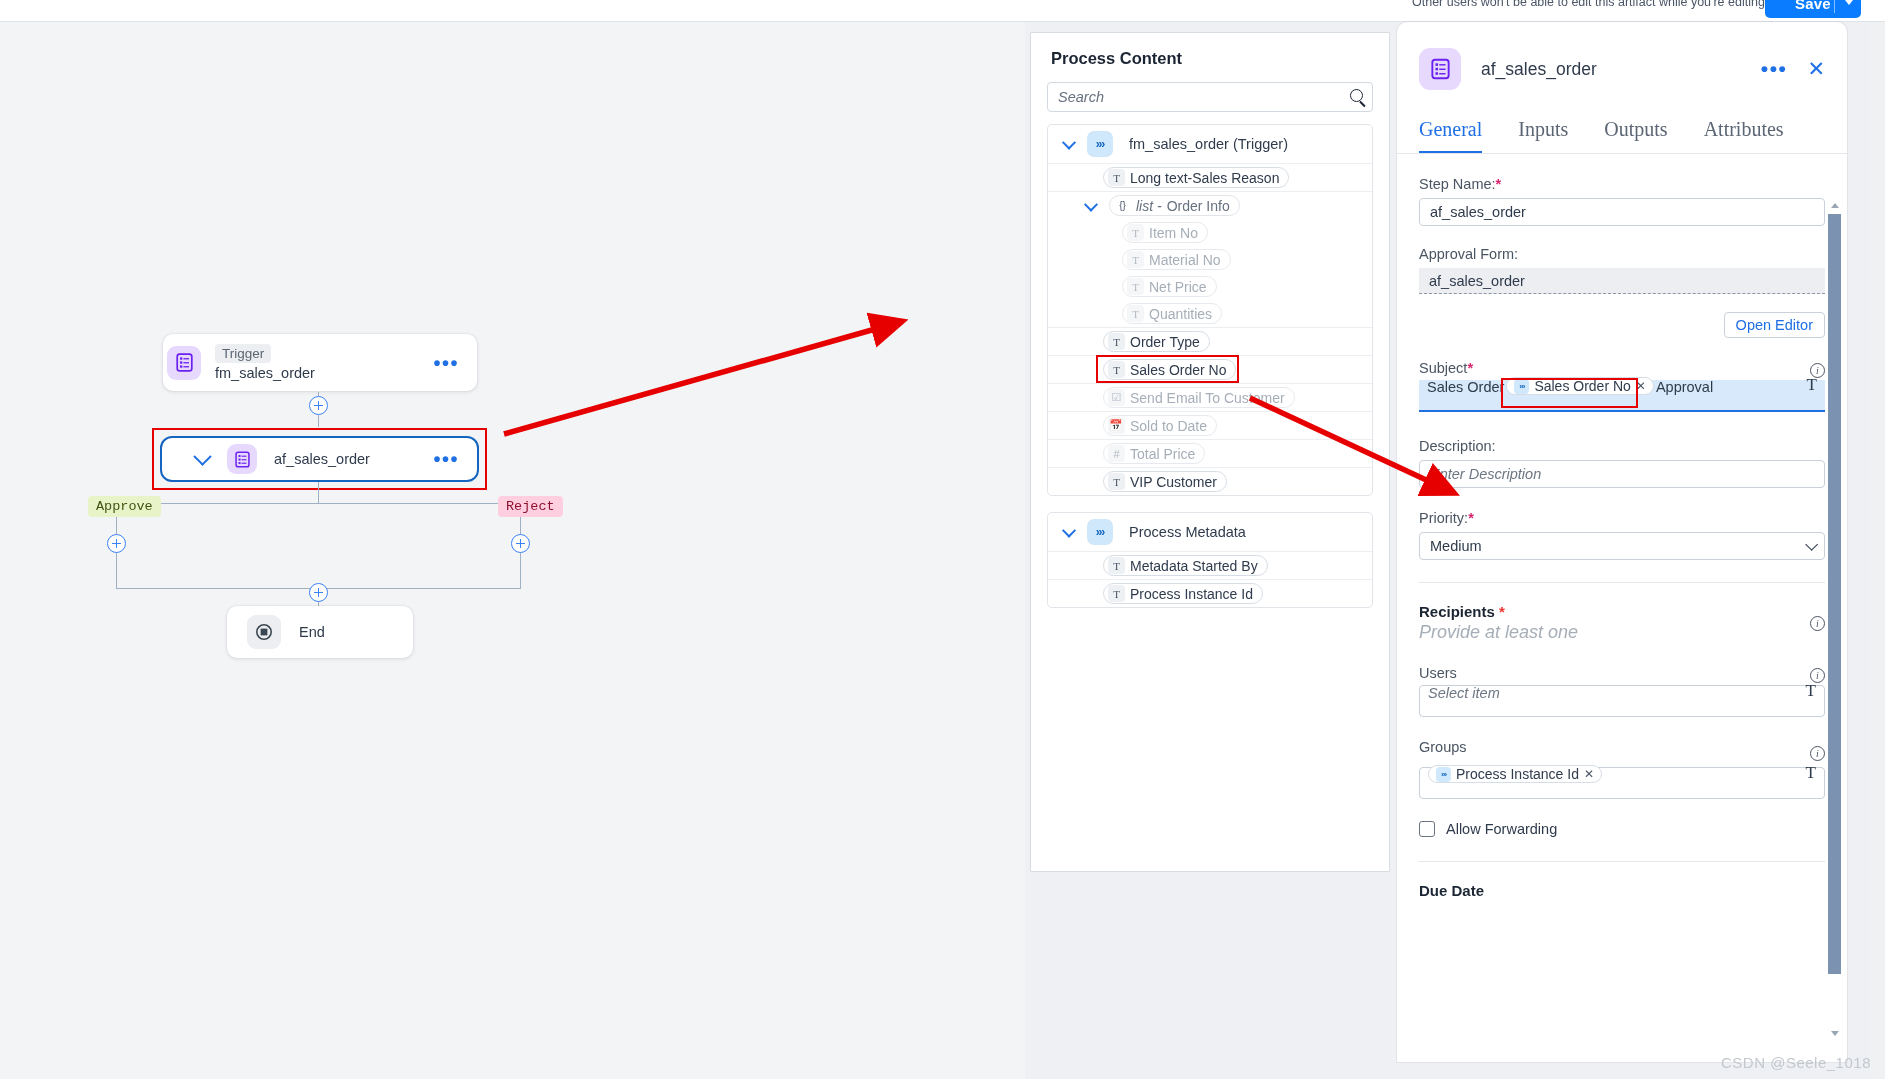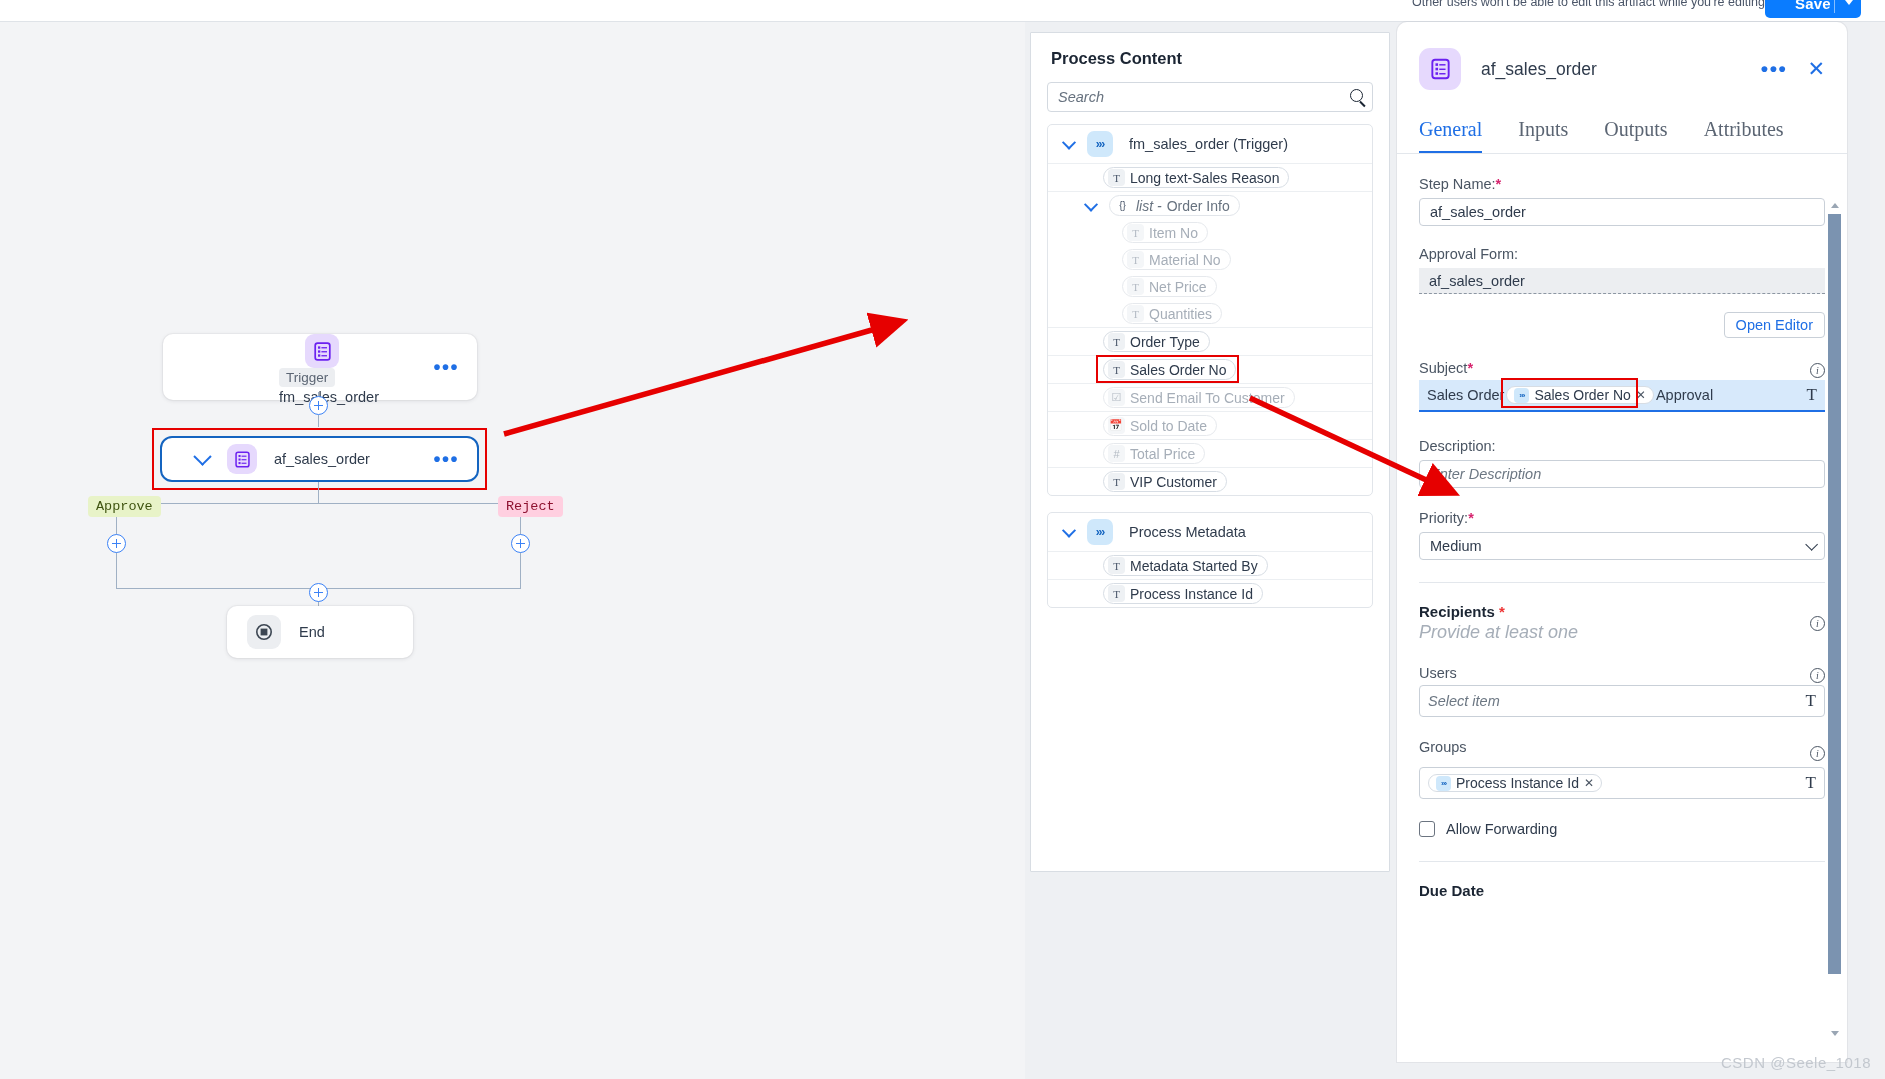--- a/index.html
+++ b/index.html
@@ -211,21 +211,21 @@
   .row-right { display: flex; margin-top: 18px; }
   .f-block { margin-top: 20px; }
   .lbl-row { display: flex; align-items: center; }
   .info-i {
     margin-left: auto; width: 15px; height: 15px; border-radius: 50%;
     border: 1.4px solid #4a5563; color: #4a5563; font-size: 10px;
     font-style: italic; font-family: "Liberation Serif", serif;
     display: flex; align-items: center; justify-content: center;
   }
   .tokfield {
-    position: relative; height: 26px; display: flex; align-items: center;
+    position: relative; height: 26px; display: flex; align-items: flex-end;
     padding: 15px 8px; font-size: 14.5px; color: #2f3b4c;
   }
   .tokfield.focus { background: #d7e9fb; border-bottom: 2px solid #1f6fe5; }
   .tokfield.plainbox { border: 1px solid #c9d0d8; border-radius: 4px; }
   .tok {
     display: inline-flex; align-items: center; gap: 5px;
     background: #fff; border: 1px solid #d7dde4; border-radius: 12px;
     padding: 0px 7px; font-size: 14px; white-space: nowrap;
   }
   .tok-ic {
@@ -298,21 +298,21 @@
     <div class="topbar-msg">Other users won't be able to edit this artifact while you're editing it.</div>
     <div class="save-btn">
       <span>Save</span>
       <span class="divider"></span>
       <span class="caret"></span>
     </div>
   </div>
 
   <div class="canvas">
 
-    <div class="node" style="left:163px; top:312px; width:314px; height:66px; padding-left:4px;flex-direction:column;">
+    <div class="node" style="left:163px; top:312px; width:314px; height:57px; padding-left:4px;">
       <div class="node-icon">
         <svg width="17" height="19" viewBox="0 0 17 19">
           <rect x="1.2" y="1.2" width="14.6" height="16.6" rx="2.4" fill="none" stroke="#6b21f0" stroke-width="1.7"></rect>
           <rect x="4" y="4.4" width="2.3" height="2.3" fill="#6b21f0"></rect>
           <rect x="7.4" y="5.1" width="5.6" height="1.3" fill="#6b21f0"></rect>
           <rect x="4" y="8.4" width="2.3" height="2.3" fill="#6b21f0"></rect>
           <rect x="7.4" y="9.1" width="5.6" height="1.3" fill="#6b21f0"></rect>
           <rect x="4" y="12.4" width="2.3" height="2.3" fill="#6b21f0"></rect>
           <rect x="7.4" y="13.1" width="5.6" height="1.3" fill="#6b21f0"></rect>
         </svg>

